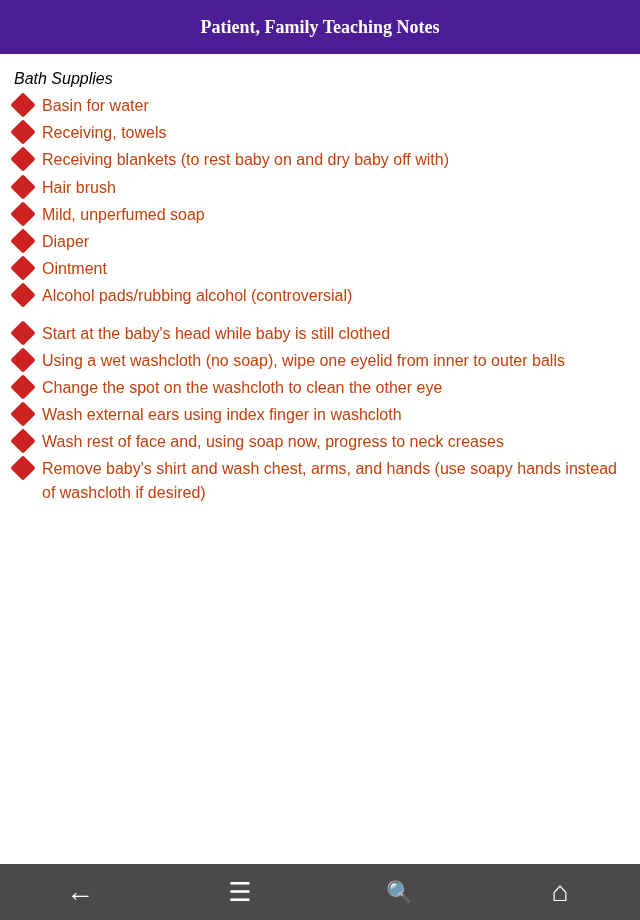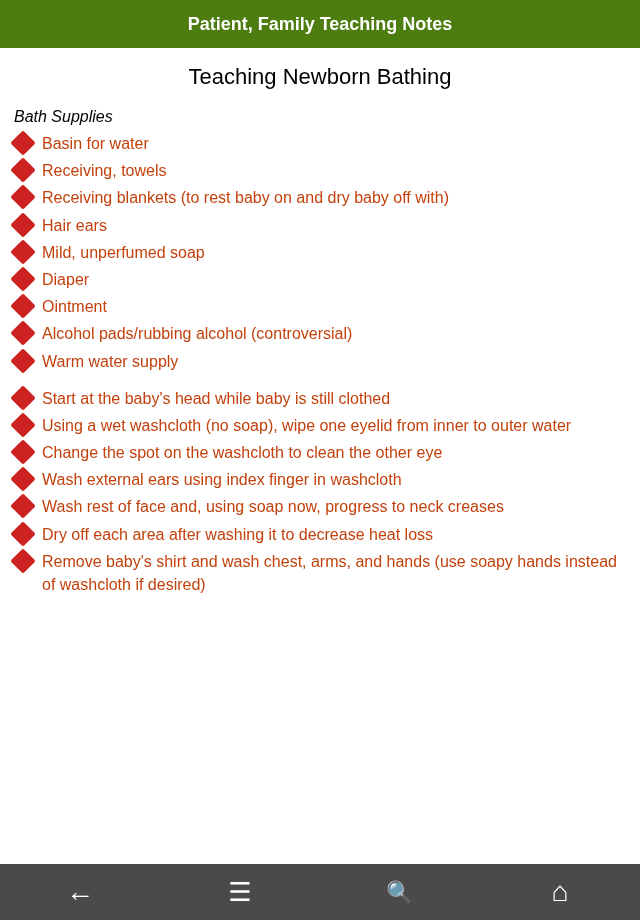--- a/index.html
+++ b/index.html
@@ -13,26 +13,27 @@
       height: 920px;
       font-family: -apple-system, 'Helvetica Neue', Arial, sans-serif;
       background: #ffffff;
       display: flex;
       flex-direction: column;
       overflow: hidden;
     }
 
     
     .header {
-      background: #4d7c0f;
-      height: 48px;
+      background: #4c1d95;
+      height: 54px;
       display: flex;
       align-items: center;
       justify-content: center;
       flex-shrink: 0;
+      font-family: Liberation Serif, serif;
     }
 
     .header-title {
       color: #ffffff;
       font-size: 18px;
       font-weight: bold;
     }
 
     
     .content {
@@ -141,89 +142,80 @@
     }
   </style>
 </head>
 <body>
 
 <div class="header">
   <span class="header-title">Patient, Family Teaching Notes</span>
 </div>
 
 <div class="content content-fade">
-  <h2 class="page-title">Teaching Newborn Bathing</h2>
 
   <div id="sections-container">
       <div class="">
         <p class="section-heading">Bath Supplies</p>
         <ul class="bullet-list">
           <li class="bullet-item">
             <span class="diamond"></span>
             <span class="item-text">Basin for water</span>
           </li>
           <li class="bullet-item">
             <span class="diamond"></span>
             <span class="item-text">Receiving, towels</span>
           </li>
           <li class="bullet-item">
             <span class="diamond"></span>
             <span class="item-text">Receiving blankets (to rest baby on and dry baby off with)</span>
           </li>
           <li class="bullet-item">
             <span class="diamond"></span>
-            <span class="item-text">Hair ears</span>
+            <span class="item-text">Hair brush</span>
           </li>
           <li class="bullet-item">
             <span class="diamond"></span>
             <span class="item-text">Mild, unperfumed soap</span>
           </li>
           <li class="bullet-item">
             <span class="diamond"></span>
             <span class="item-text">Diaper</span>
           </li>
           <li class="bullet-item">
             <span class="diamond"></span>
             <span class="item-text">Ointment</span>
           </li>
           <li class="bullet-item">
             <span class="diamond"></span>
             <span class="item-text">Alcohol pads/rubbing alcohol (controversial)</span>
-          </li>
-          <li class="bullet-item">
-            <span class="diamond"></span>
-            <span class="item-text">Warm water supply</span>
           </li>
         </ul>
       </div>
       <div class="section-gap">
         <ul class="bullet-list">
           <li class="bullet-item">
             <span class="diamond"></span>
             <span class="item-text">Start at the baby's head while baby is still clothed</span>
           </li>
           <li class="bullet-item">
             <span class="diamond"></span>
-            <span class="item-text">Using a wet washcloth (no soap), wipe one eyelid from inner to outer water</span>
+            <span class="item-text">Using a wet washcloth (no soap), wipe one eyelid from inner to outer balls</span>
           </li>
           <li class="bullet-item">
             <span class="diamond"></span>
             <span class="item-text">Change the spot on the washcloth to clean the other eye</span>
           </li>
           <li class="bullet-item">
             <span class="diamond"></span>
             <span class="item-text">Wash external ears using index finger in washcloth</span>
           </li>
           <li class="bullet-item">
             <span class="diamond"></span>
             <span class="item-text">Wash rest of face and, using soap now, progress to neck creases</span>
-          </li>
-          <li class="bullet-item">
-            <span class="diamond"></span>
-            <span class="item-text">Dry off each area after washing it to decrease heat loss</span>
           </li>
           <li class="bullet-item">
             <span class="diamond"></span>
             <span class="item-text">Remove baby's shirt and wash chest, arms, and hands (use soapy hands instead of washcloth if desired)</span>
           </li>
         </ul>
       </div>
     </div>
 </div>
 

